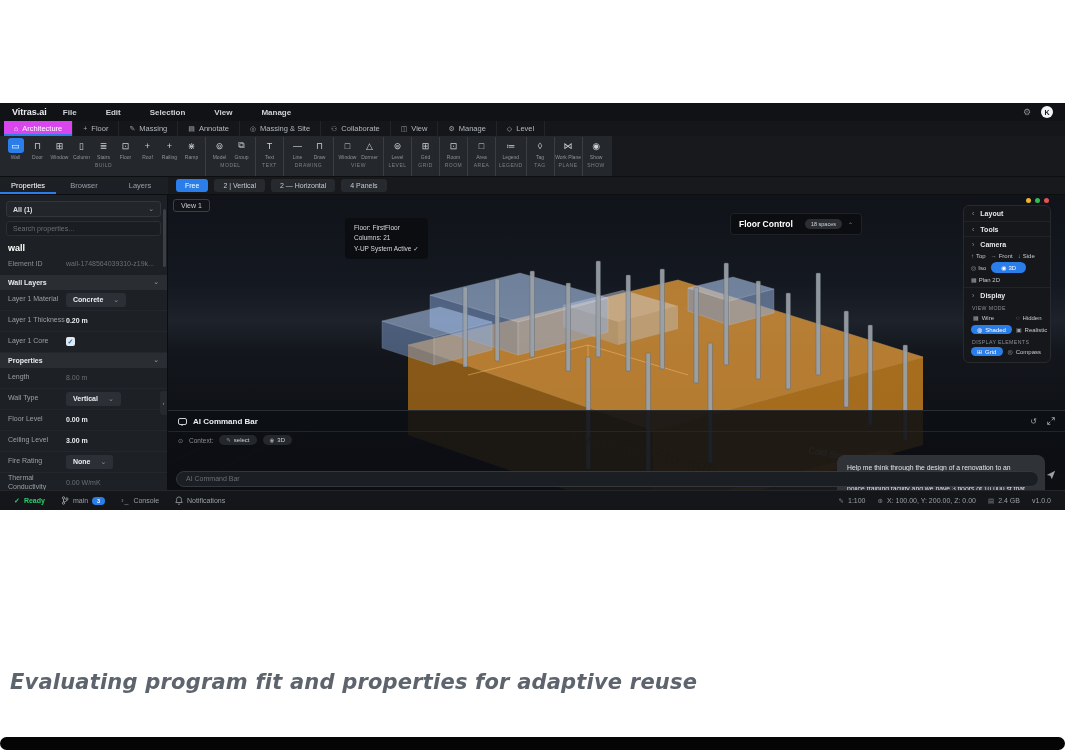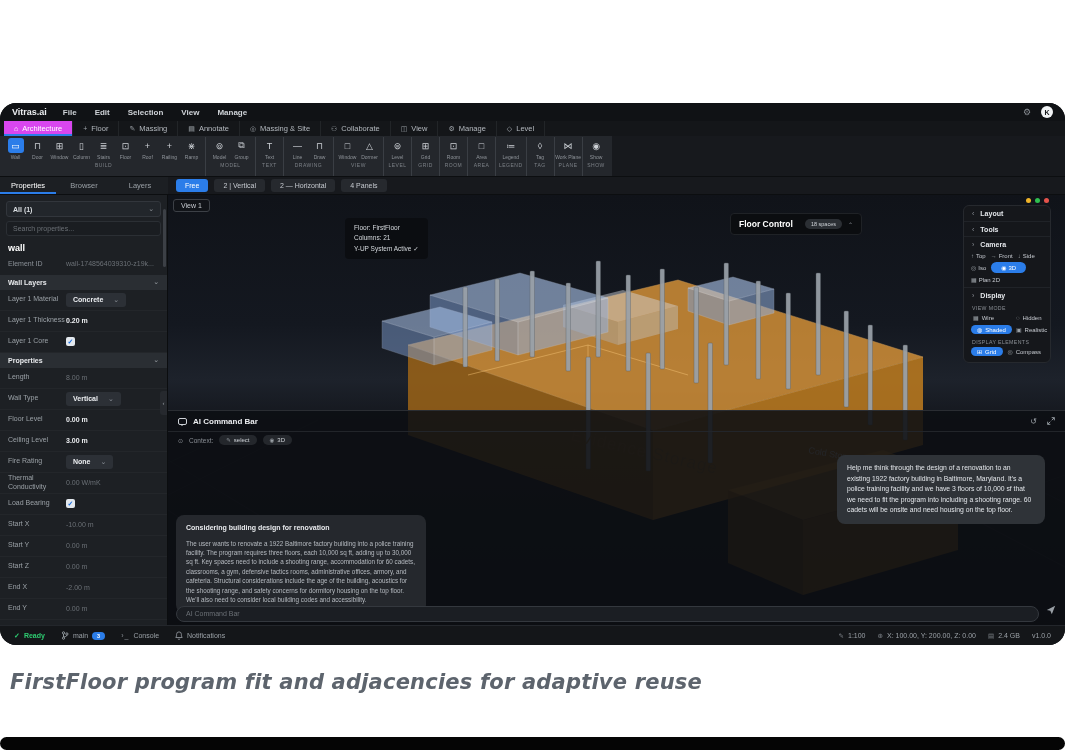--- a/index.html
+++ b/index.html
@@ -1,24 +1,24 @@
 <!DOCTYPE html>
 <html><head>
 <meta charset="utf-8">
 <style>
   *{box-sizing:border-box;margin:0;padding:0}
   html,body{width:1065px;height:750px;background:#fff;font-family:"Liberation Sans",sans-serif;overflow:hidden;position:relative}
 
   
-  .app{position:absolute;left:0;top:103px;width:1065px;height:542px;background:#1b1e22;border-radius:16px;overflow:hidden}
+  .app{position:absolute;left:0;top:103px;width:1065px;height:407px;background:#1b1e22;border-radius:0;overflow:hidden}
 
   
   .menubar{height:18px;background:#101215;display:flex;align-items:center;padding:0 12px;gap:16px}
   .brand{font-size:9px;font-weight:bold;color:#eceef1}
-  .menuitems{display:flex;gap:18px}
+  .menuitems{display:flex;gap:29px}
   .menuitem{font-size:8px;font-weight:bold;color:#ced2d7;cursor:default}
   .menuright{margin-left:auto;display:flex;align-items:center;gap:10px}
   .gear{color:#8a8f95;font-size:9px}
   .avatar{width:12px;height:12px;border-radius:50%;background:#f1f3f5;color:#15171a;font-size:7px;font-weight:bold;display:flex;align-items:center;justify-content:center}
 
   
   .tabsrow{height:15px;background:#141619;display:flex;align-items:stretch;padding-left:4px}
   .rtab{display:flex;align-items:center;gap:4px;padding:0 10px;font-size:7.5px;color:#b4b9bf;border-right:1px solid #222528}
   .rtab .rticon{font-size:7px;color:#9aa0a6}
   .rtab.active{background:#d946ef;color:#fff;box-shadow:inset 0 -2px 0 #2b7de9}
@@ -756,14 +756,14 @@
         </span>
       <span class="stitem">
           <span class="sticon">▤</span>
           <span>2.4 GB</span>
         </span>
       <span class="stitem">v1.0.0</span>
     </span>
   </div>
 </div>
 
-<div class="caption">FirstFloor program fit and adjacencies for adaptive reuse</div>
+<div class="caption">Evaluating program fit and properties for adaptive reuse</div>
 <div class="botbar"></div>
 
 </body></html>

